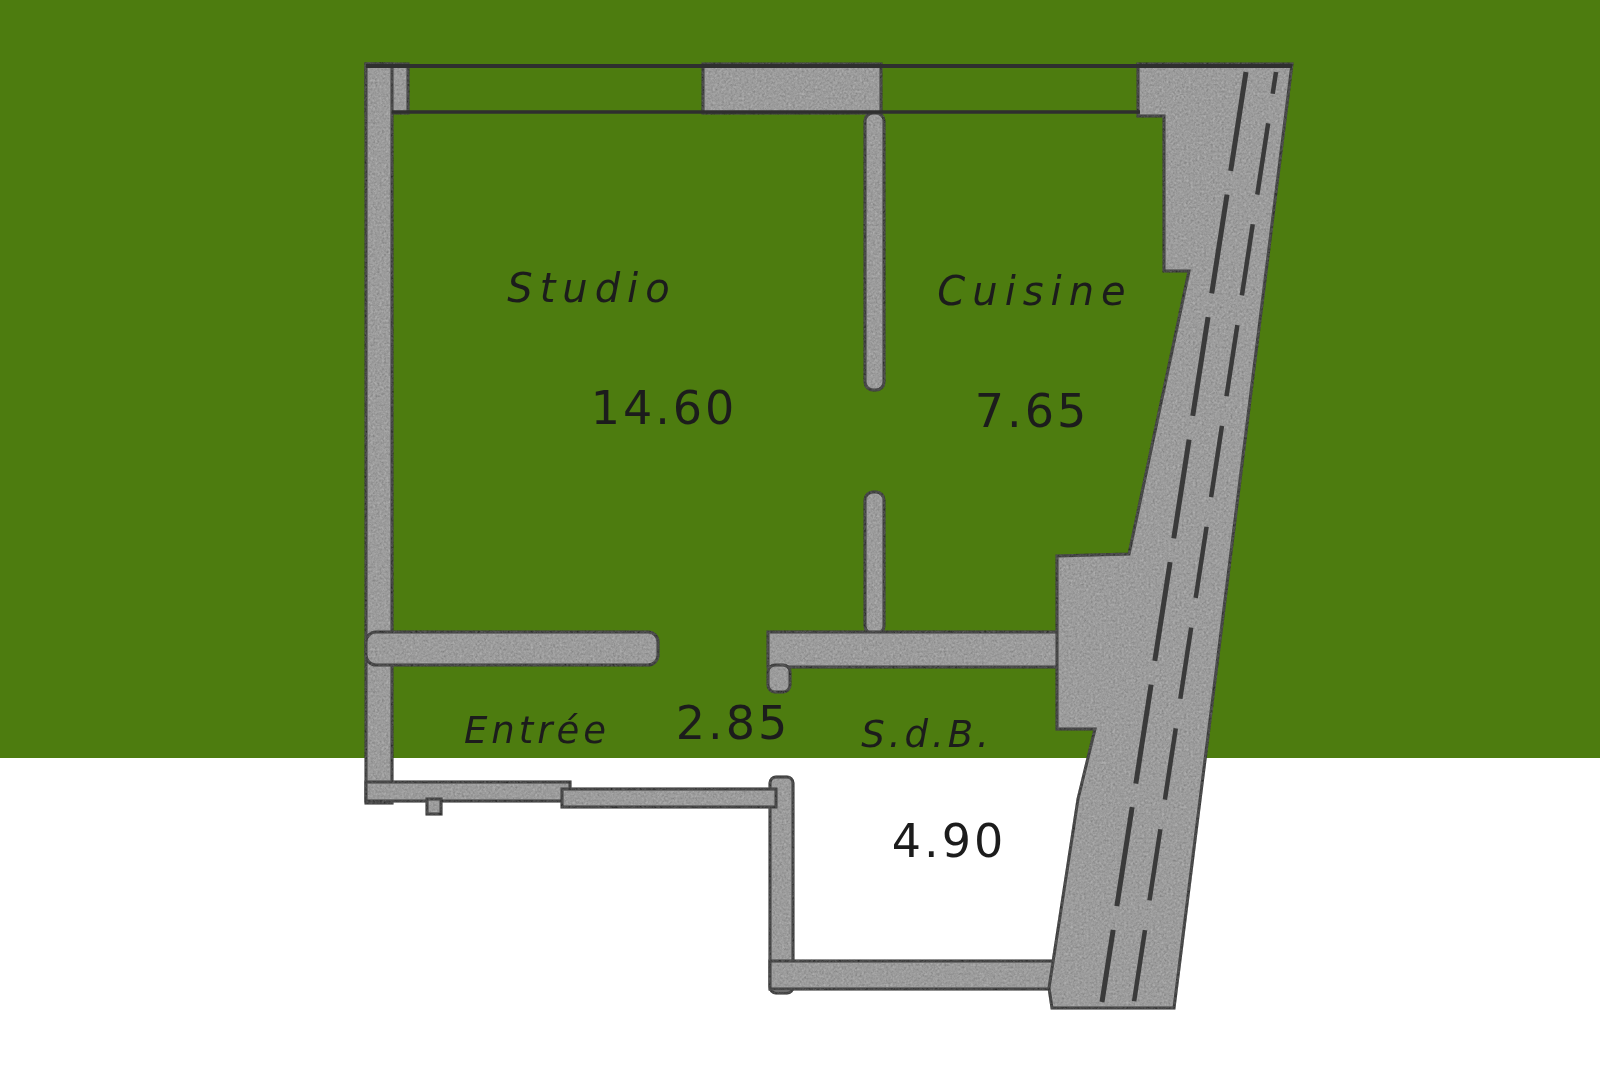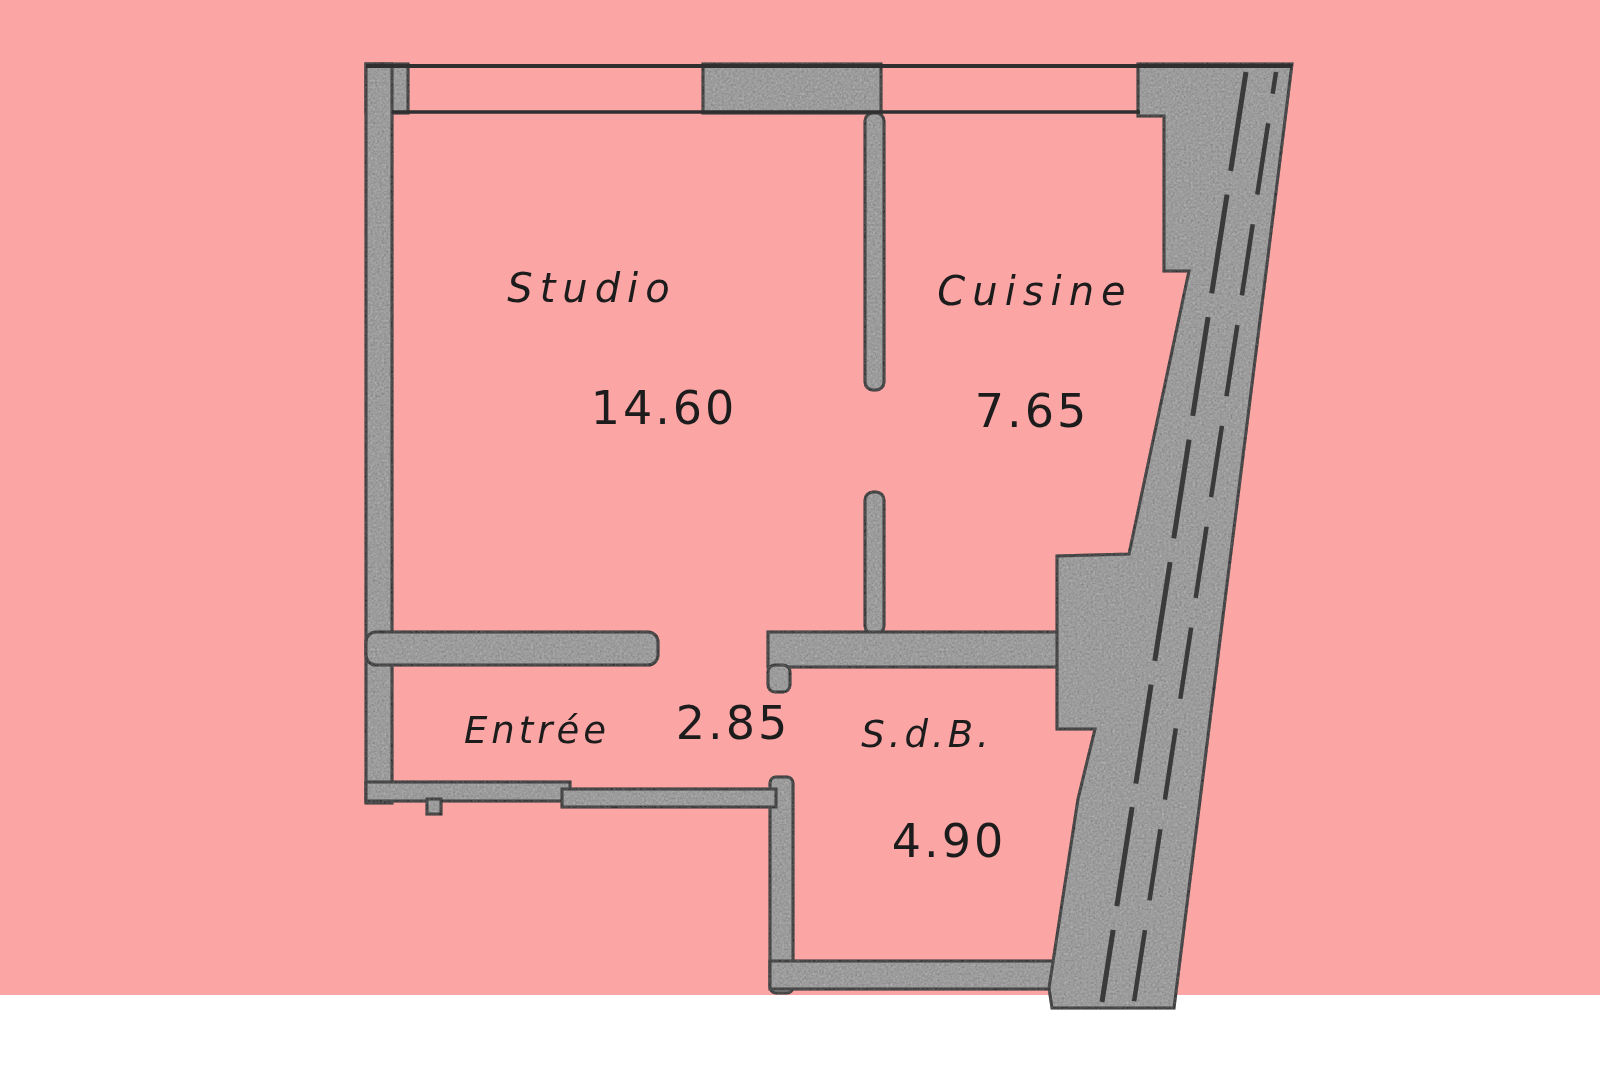--- a/index.html
+++ b/index.html
@@ -3,22 +3,22 @@
 <meta charset="utf-8">
 <style>
   html,body{margin:0;padding:0;}
   body{
     width:1600px;height:1066px;
     background:#ffffff;
     font-family:"DejaVu Sans", sans-serif;
     overflow:hidden;
   }
   .stage{
-    position:relative;width:1600px;height:995px;
-    background:#fca5a5;
+    position:relative;width:1600px;height:758px;
+    background:#4d7c0f;
   }
   svg{position:absolute;left:0;top:0;}
   .wall{stroke-width:3;}
   .thin{fill:none;stroke-width:4;}
   .thin2{fill:none;stroke-width:3.5;}
   .dashA{fill:none;stroke-width:5;stroke-dasharray:100 24;}
   .dashB{fill:none;stroke-width:4.5;stroke-dasharray:72 30;stroke-dashoffset:50;}
   text{fill:#1c1c1c;}
   .room-name{
     font-size:40px;font-style:italic;font-weight:500;

